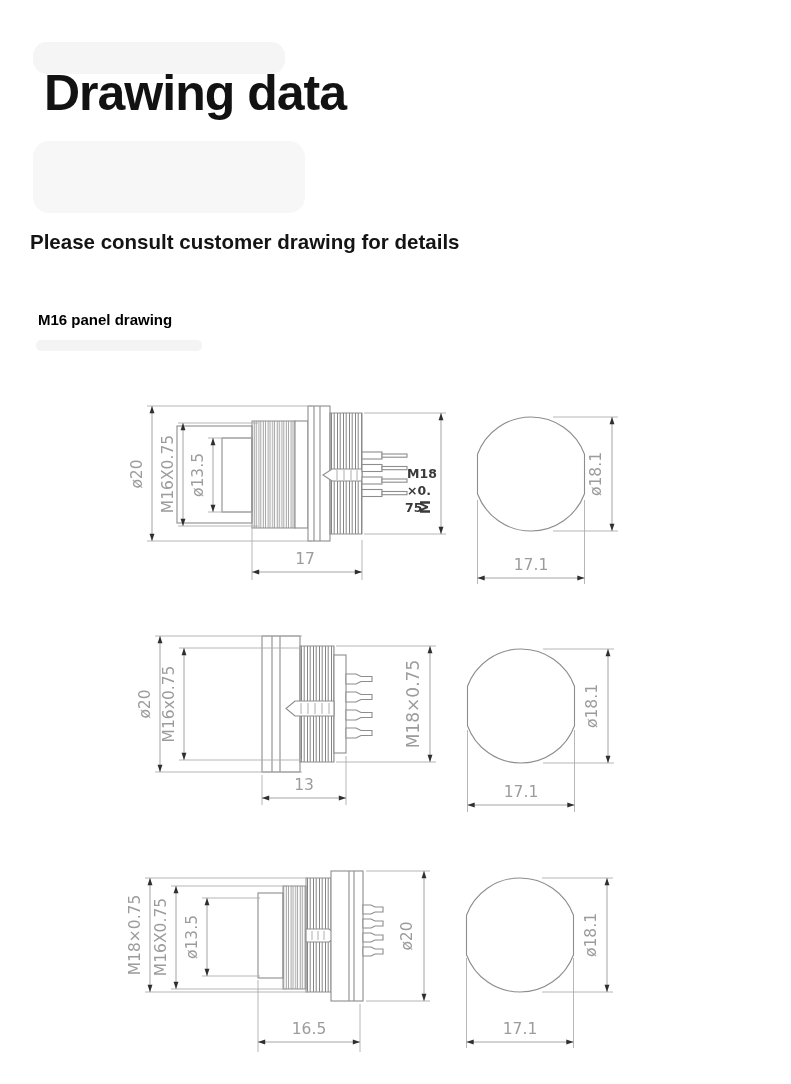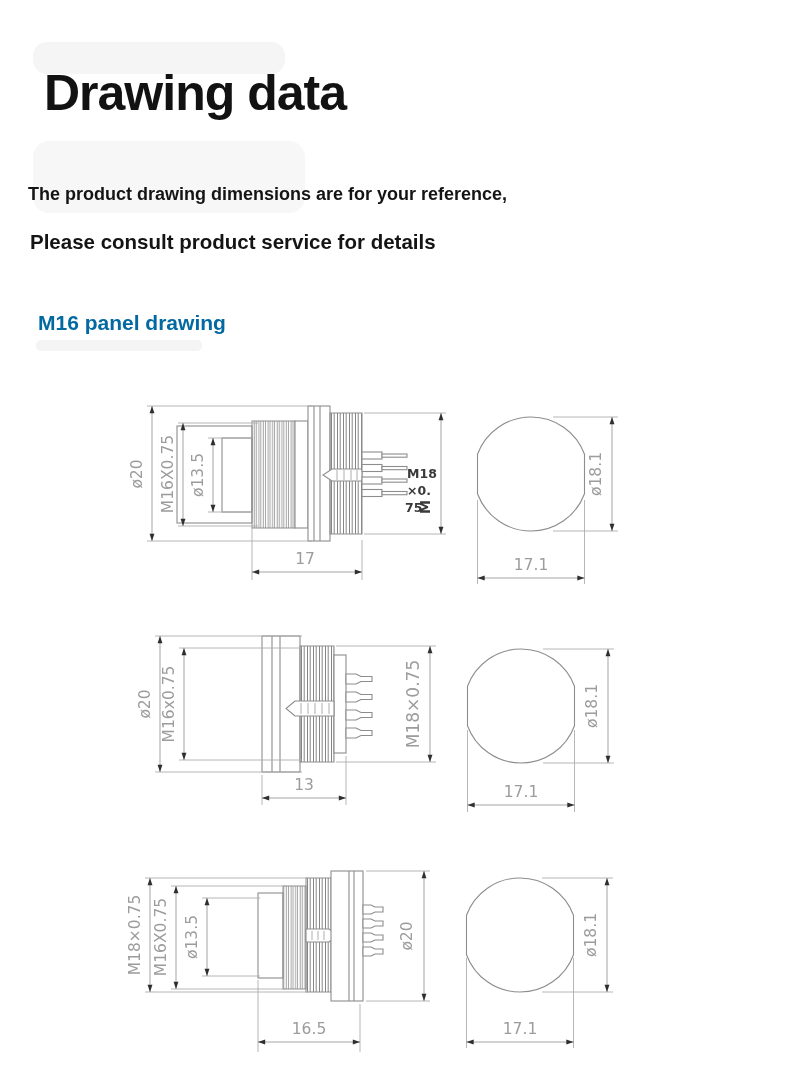--- a/index.html
+++ b/index.html
@@ -3,21 +3,21 @@
 <meta charset="utf-8">
 <style>
   html,body{margin:0;padding:0;background:#fff;}
   #page{position:relative;width:791px;height:1084px;background:#ffffff;overflow:hidden;
         font-family:"Liberation Sans",sans-serif;}
   .blob{position:absolute;pointer-events:none;}
   #title{position:absolute;left:44px;top:64px;font-size:50px;font-weight:700;color:#121212;
          letter-spacing:-1px;white-space:nowrap;}
   #note1{position:absolute;left:28px;top:184px;font-size:18px;font-weight:700;color:#141414;white-space:nowrap;}
   #note2{position:absolute;left:30px;top:230px;font-size:20.5px;font-weight:700;color:#141414;white-space:nowrap;}
-  #section{position:absolute;left:38px;top:311px;font-size:21px;font-weight:700;color:#0369a1;white-space:nowrap;}
+  #section{position:absolute;left:38px;top:311px;font-size:15px;font-weight:700;color:#000000;white-space:nowrap;}
   svg{position:absolute;left:0;top:388px;}
   .ol{fill:#ffffff;stroke:#8d8d8d;stroke-width:1.1;}
   .ln{fill:none;stroke:#8d8d8d;stroke-width:1.1;}
   .tk{fill:none;stroke:#9a9a9a;stroke-width:.8;}
   .thr{stroke:#8d8d8d;stroke-width:1;}
   .dx{fill:none;stroke:#aeaeae;stroke-width:.9;}
   .dm{fill:none;stroke:#9a9a9a;stroke-width:.9;marker-start:url(#arr);marker-end:url(#arr);}
   text.dt{fill:#9c9c9c;font-family:"DejaVu Sans",sans-serif;font-size:15.5px;}
   text.dt2{fill:#9c9c9c;font-family:"DejaVu Sans",sans-serif;font-size:17px;}
   text.db{fill:#3a3a3a;font-family:"DejaVu Sans",sans-serif;font-size:12.5px;font-weight:700;}
@@ -25,22 +25,21 @@
 </head>
 <body>
 
 <div id="page">
 
   <div class="blob" style="left:33px;top:42px;width:252px;height:32px;background:#f5f5f5;border-radius:14px;"></div>
   <div class="blob" style="left:33px;top:141px;width:272px;height:72px;background:#f7f7f7;border-radius:16px;"></div>
   <div class="blob" style="left:36px;top:340px;width:166px;height:11px;background:#f4f4f4;border-radius:5px;"></div>
 
   <div id="title">Drawing data</div>
-  <div id="note1">The product drawing dimensions are for your reference,</div>
-  <div id="note2">Please consult product service for details</div>
+  <div id="note2">Please consult customer drawing for details</div>
   <div id="section">M16 panel drawing</div>
 
   <svg width="791" height="690" viewBox="0 388 791 690">
     <defs>
       <marker id="arr" viewBox="0 0 10 10" refX="10" refY="5" markerWidth="11" markerHeight="8" orient="auto-start-reverse">
         <path d="M0 1.6 L10 5 L0 8.4 Z" fill="#2f2f2f"></path>
       </marker>
       <pattern id="thrA" width="4.6" height="10" patternUnits="userSpaceOnUse">
         <path d="M1.2 0 V10 M3.2 0 V10" stroke="#8f8f8f" stroke-width="0.85"></path>
       </pattern>

